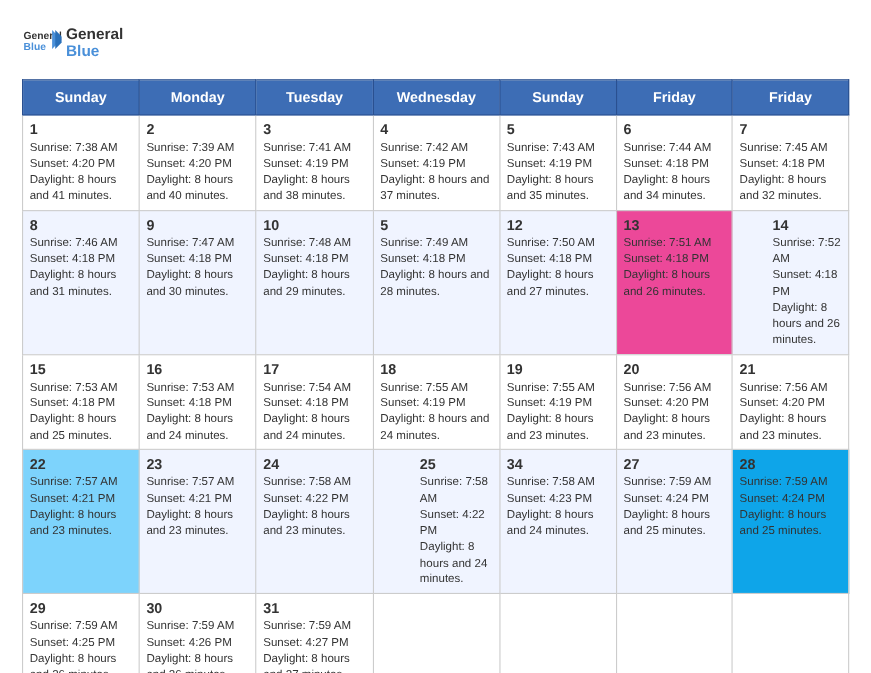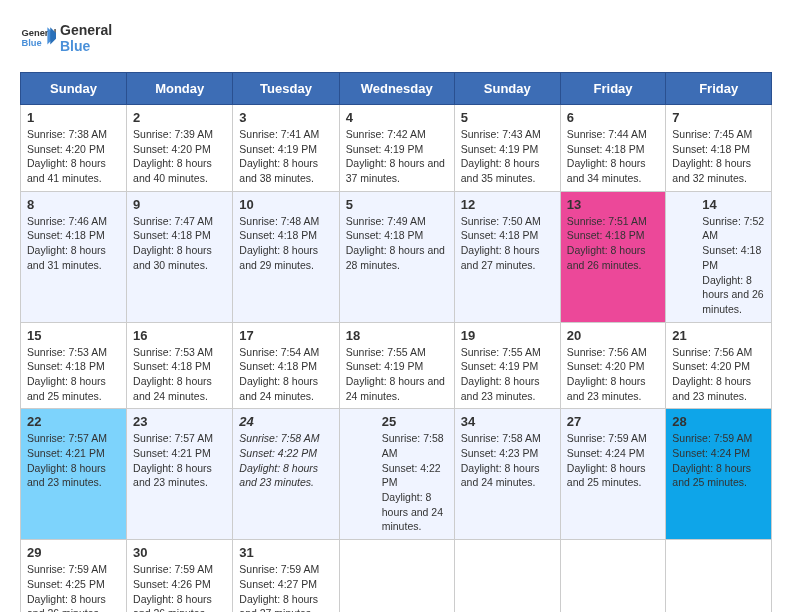--- a/index.html
+++ b/index.html
@@ -205,21 +205,21 @@
       </tr>
       <tr style="background-color: rgb(240, 244, 255);">
         <td style="background-color: #7dd3fc;">
           <span class="day-num">22</span>
           <div class="day-info">Sunrise: 7:57 AM<br>Sunset: 4:21 PM<br>Daylight: 8 hours and 23 minutes.</div>
         </td>
         <td style="background-color: rgb(240, 244, 255);">
           <span class="day-num">23</span>
           <div class="day-info">Sunrise: 7:57 AM<br>Sunset: 4:21 PM<br>Daylight: 8 hours and 23 minutes.</div>
         </td>
-        <td style="background-color: rgb(240, 244, 255); font-style: italic;">
+        <td style="background-color: rgb(240, 244, 255);">
           <span class="day-num">24</span>
           <div class="day-info">Sunrise: 7:58 AM<br>Sunset: 4:22 PM<br>Daylight: 8 hours and 23 minutes.</div>
         </td>
         <td style="background-color: rgb(240, 244, 255); padding-left: 42px;">
           <span class="day-num">25</span>
           <div class="day-info">Sunrise: 7:58 AM<br>Sunset: 4:22 PM<br>Daylight: 8 hours and 24 minutes.</div>
         </td>
         <td style="background-color: rgb(240, 244, 255);">
           <span class="day-num">34</span>
           <div class="day-info">Sunrise: 7:58 AM<br>Sunset: 4:23 PM<br>Daylight: 8 hours and 24 minutes.</div>

